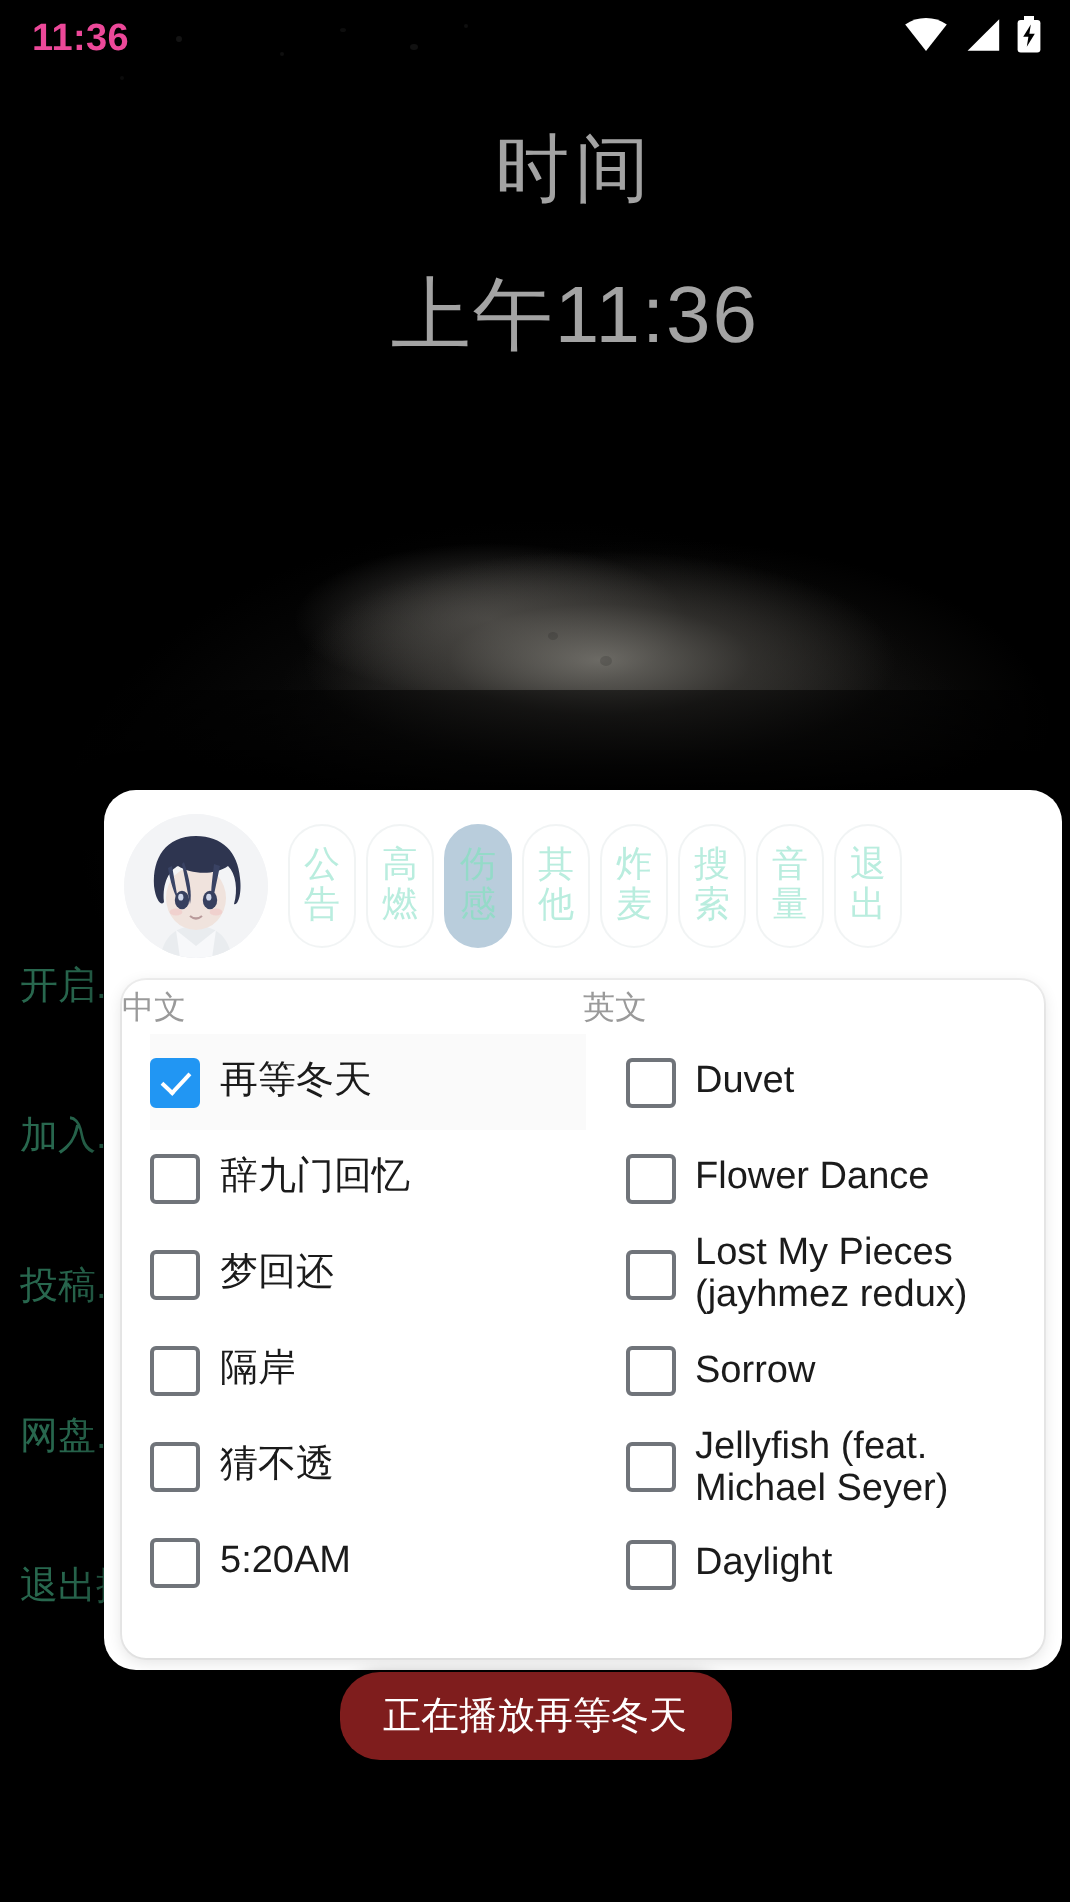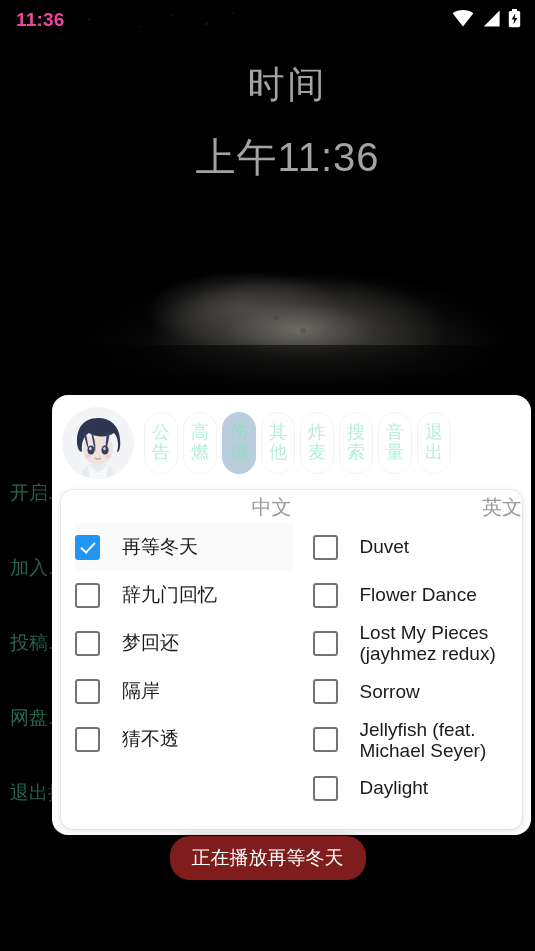--- a/index.html
+++ b/index.html
@@ -128,38 +128,38 @@
     overflow: hidden;
     display: flex; flex-direction: column;
   }
   .col-headers {
     display: flex;
     padding: 4px 0 2px 0;
     flex: 0 0 auto;
   }
   .col-header {
     flex: 1 1 50%;
-    text-align: right;
-    font-size: 20px;
+    text-align: left;
+    font-size: 16px;
     color: #9a9a9a;
   }
   .cols {
     display: flex;
     flex: 1 1 auto;
     overflow: hidden;
     padding-left: 14px;
   }
   .col { flex: 1 1 50%; padding-right: 6px; }
   .col.right { padding-left: 14px; }
 
   .song-row {
     display: flex; align-items: center;
     min-height: 48px;
     padding: 3px 0;
-    gap: 22px;
+    gap: 10px;
   }
   .song-row.checked { background: #fafafa; }
   .cbox {
     width: 25px; height: 25px; flex: 0 0 auto;
     border: 2.5px solid #70747a;
     border-radius: 3px;
     background: #fff;
   }
   .cbox.on {
     background: #2196f3;
@@ -321,20 +321,24 @@
               <div class="song-label">梦回还</div>
             </div>
             <div class="song-row">
               <div class="cbox"></div>
               <div class="song-label">隔岸</div>
             </div>
             <div class="song-row">
               <div class="cbox"></div>
               <div class="song-label">猜不透</div>
             </div>
+            <div class="song-row">
+              <div class="cbox"></div>
+              <div class="song-label">5:20AM</div>
+            </div>
           </div>
         <div class="col right" id="col-1">
             <div class="song-row">
               <div class="cbox"></div>
               <div class="song-label">Duvet</div>
             </div>
             <div class="song-row">
               <div class="cbox"></div>
               <div class="song-label">Flower Dance</div>
             </div>

